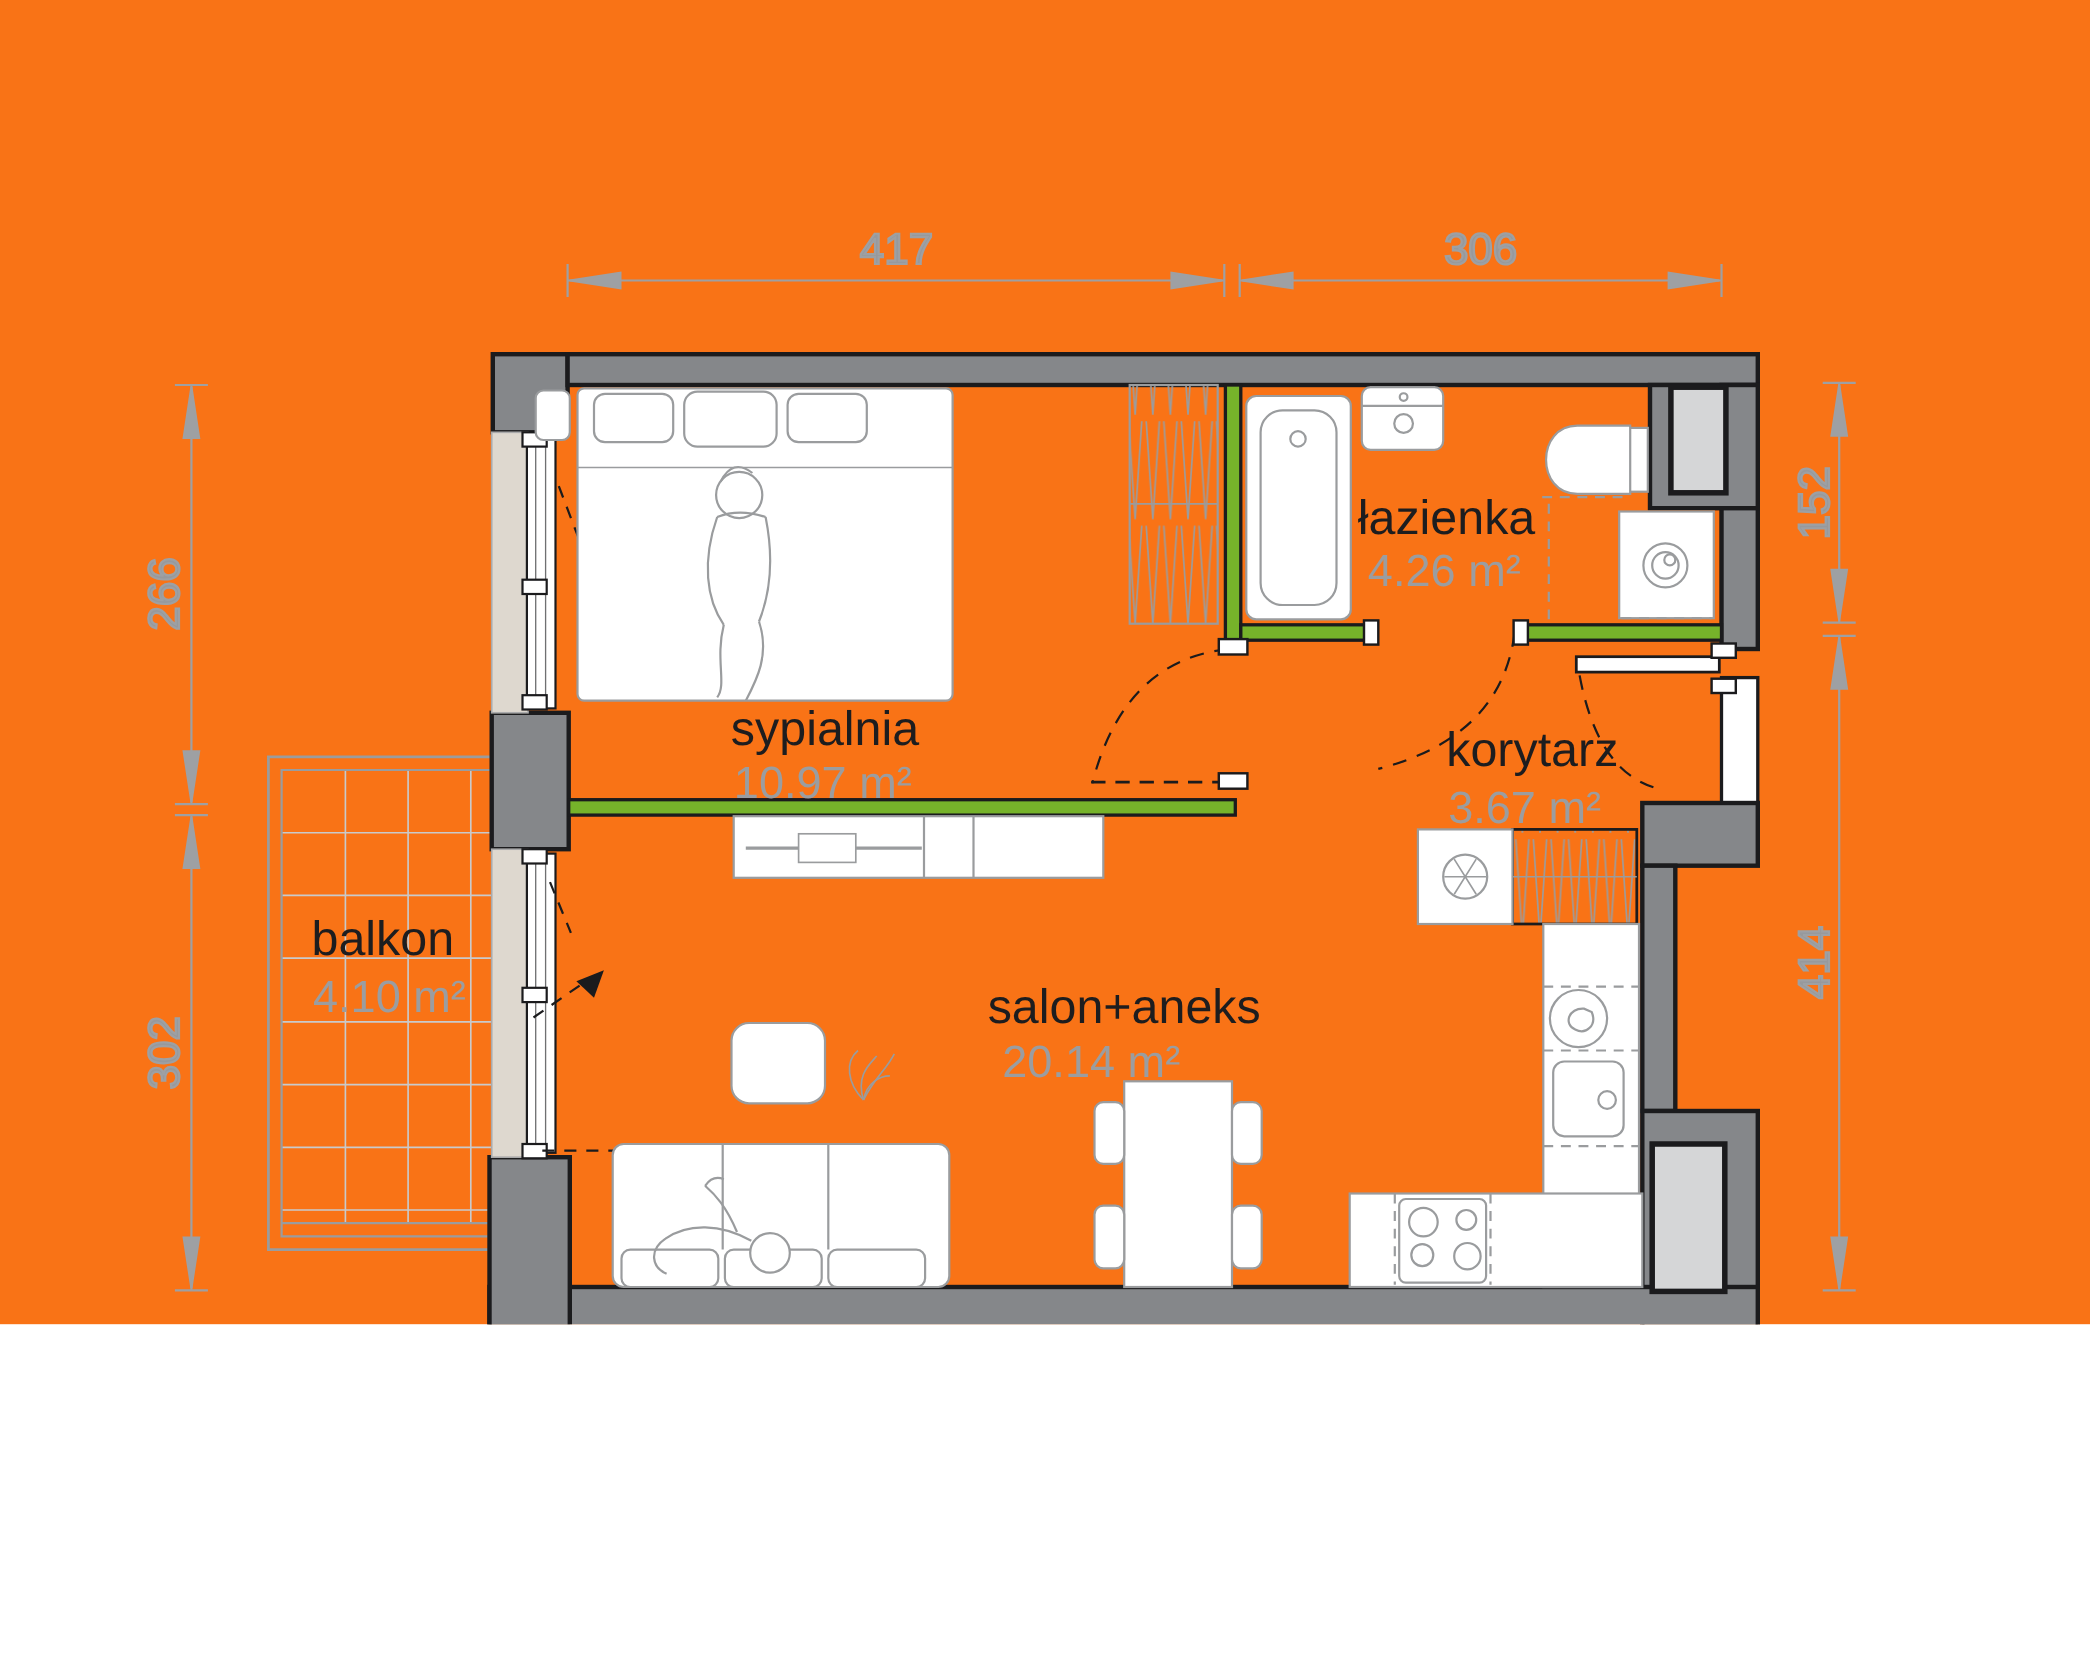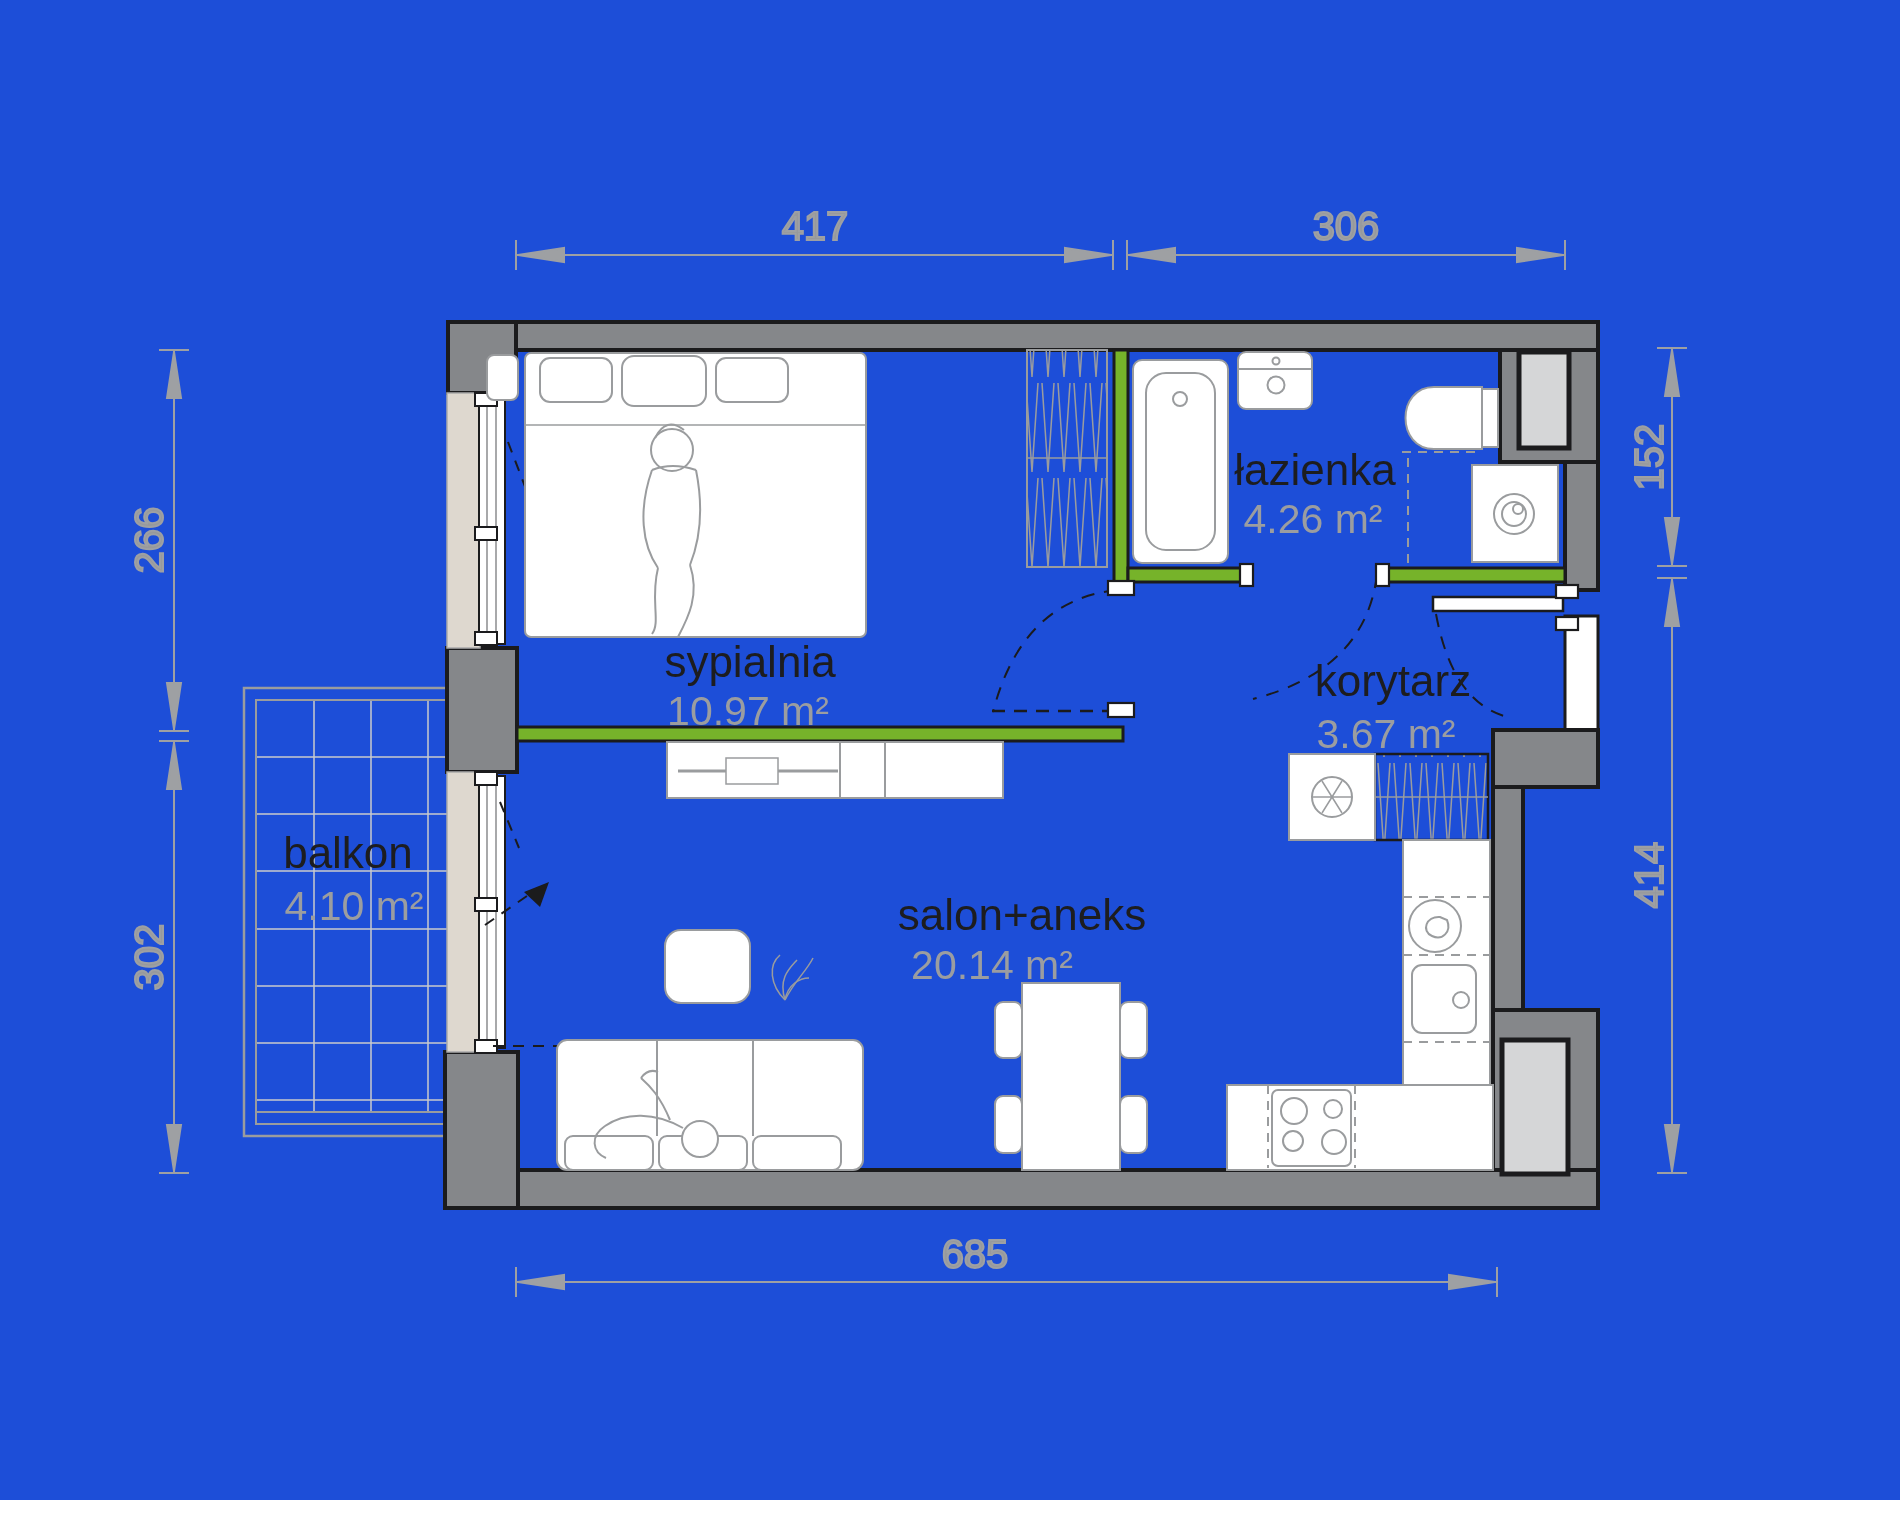--- a/index.html
+++ b/index.html
@@ -1,16 +1,16 @@
 <!DOCTYPE html>
 <html><head>
 <meta charset="utf-8">
 <style>
   html,body{margin:0;padding:0;background:#ffffff;}
-  .stage{width:1900px;height:1500px;position:relative;background:#1d4ed8;overflow:hidden;}
+  .stage{width:1900px;height:1204px;position:relative;background:#f97316;overflow:hidden;}
   svg{display:block;}
   text{font-family:"Liberation Sans","DejaVu Sans",sans-serif;}
   .room-name{font-size:44px;font-weight:500;fill:#1d1d1f;}
   .room-area{font-size:41px;font-weight:500;fill:#9b9da0;}
   .dim-text{font-size:40px;font-weight:500;fill:#97999c;}
 </style>
 </head>
 <body>
 
 <div class="stage">

